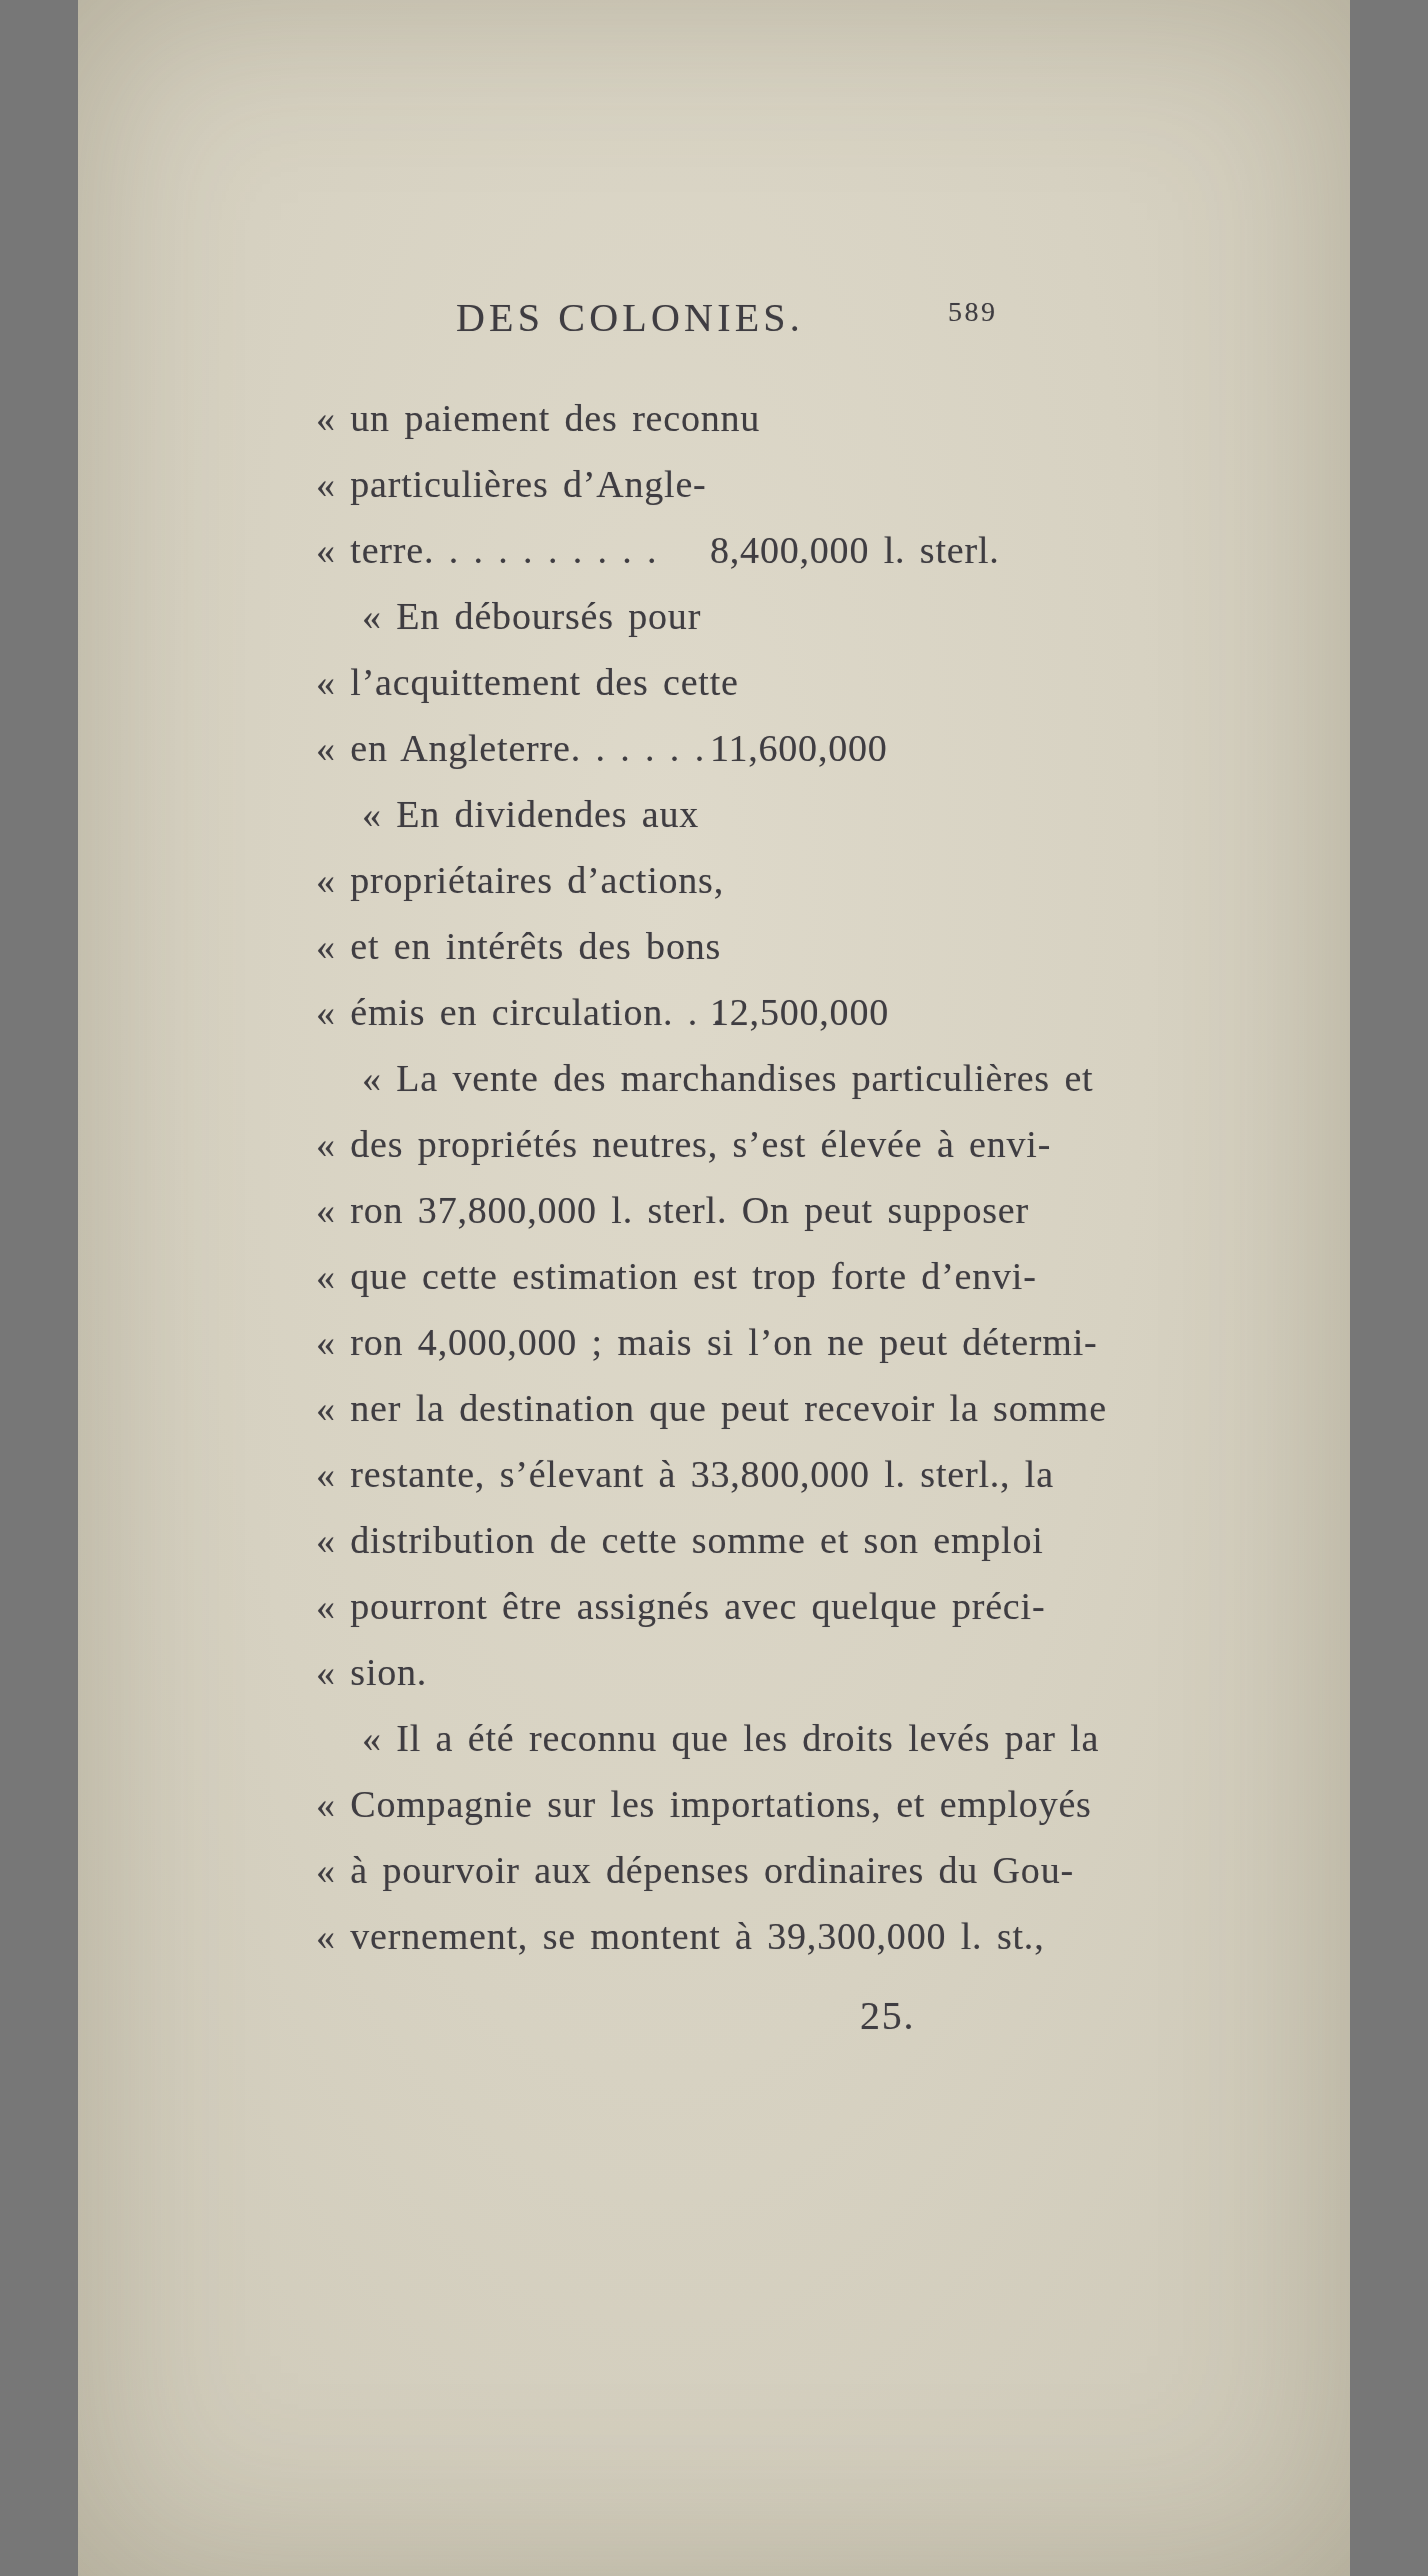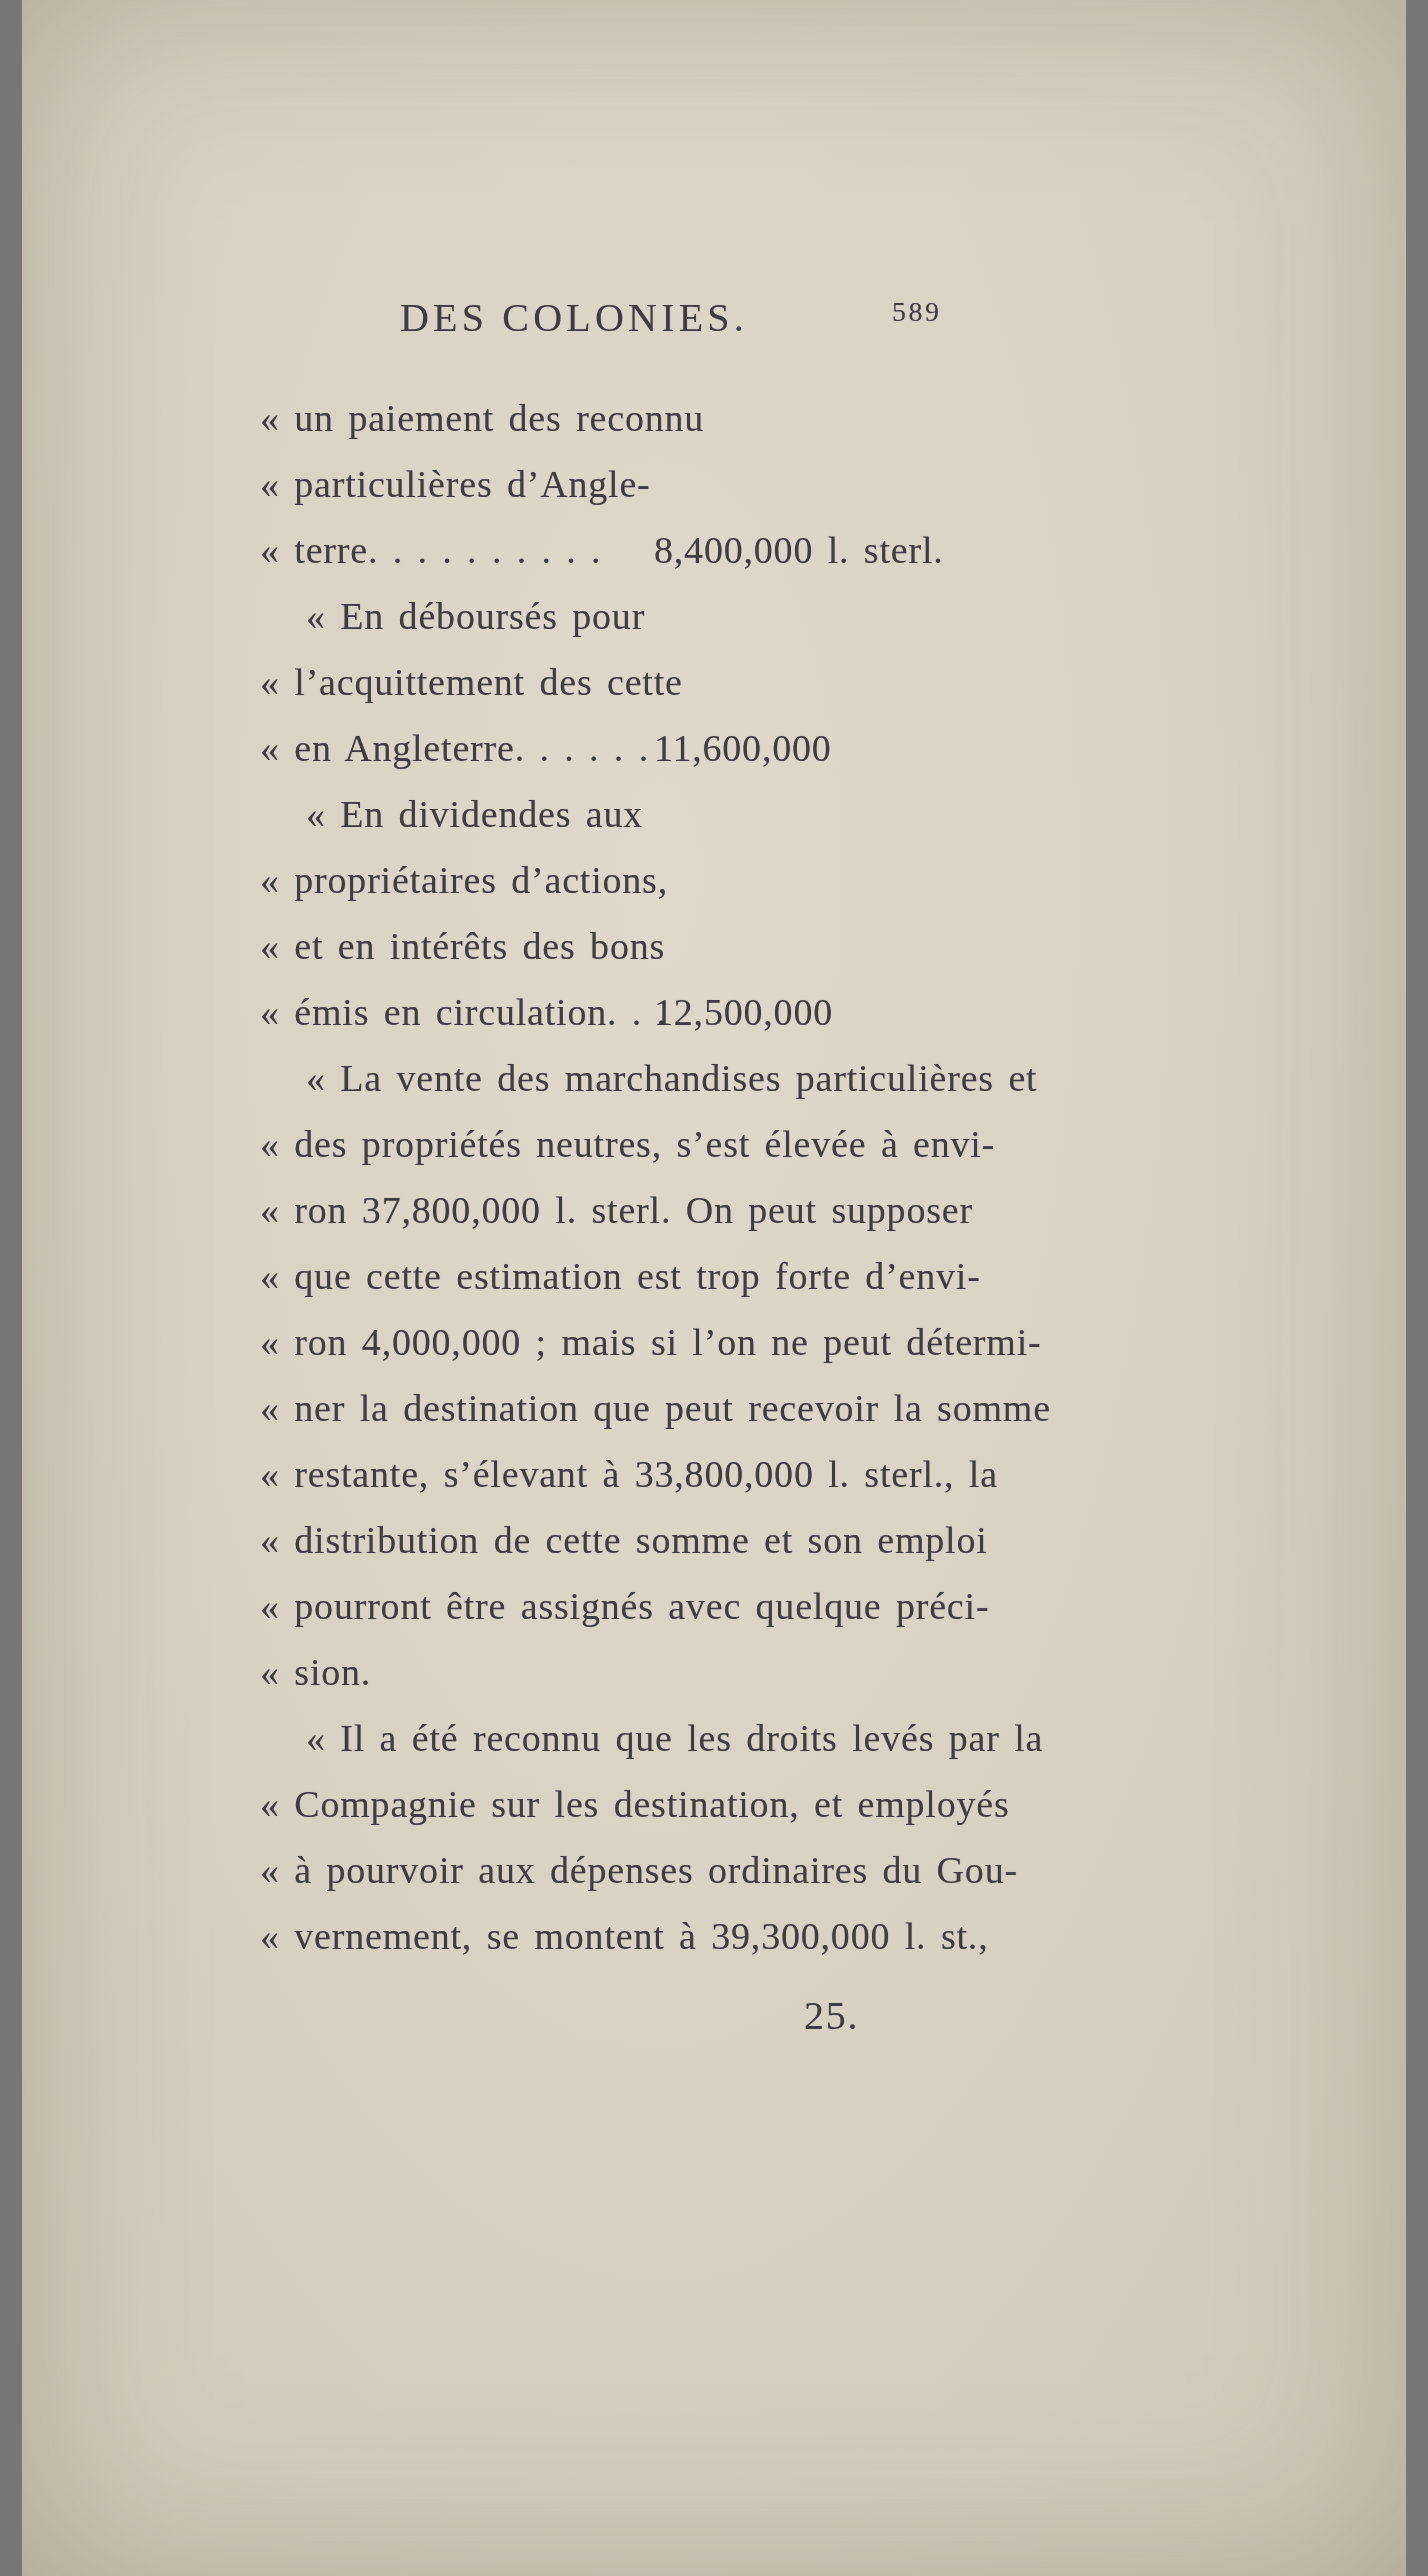--- a/index.html
+++ b/index.html
@@ -2,21 +2,21 @@
 <html style="font-size:13.3px"><head>
 <meta charset="utf-8">
 <style>
   html, body {
     margin: 0;
     padding: 0;
     background: #777;
   }
   .page {
     position: relative;
-    width: 1384px;
+    width: 1272px;
     height: 2576px;
     margin: 0 auto;
     background-color: #d8d3c2;
     background-image: radial-gradient(ellipse at 46% 34%, #ded9ca 0%, #d7d2c2 50%, #cdc8b7 100%);
     box-shadow: inset 0 0 184px rgba(95, 85, 60, 0.28);
     overflow: hidden;
     font-family: "Liberation Serif", "DejaVu Serif", serif;
     color: #3f3d42;
     text-shadow: 0 0 0.8px rgba(65, 60, 55, 0.35);
   }
@@ -184,21 +184,21 @@
     <span class="line-text">« sion.</span>
     
   </div>
 
   <div class="line indent">
     <span class="line-text">« Il a été reconnu que les droits levés par la</span>
     
   </div>
 
   <div class="line">
-    <span class="line-text">« Compagnie sur les destination, et employés</span>
+    <span class="line-text">« Compagnie sur les importations, et employés</span>
     
   </div>
 
   <div class="line">
     <span class="line-text">« à pourvoir aux dépenses ordinaires du Gou-</span>
     
   </div>
 
   <div class="line">
     <span class="line-text">« vernement, se montent à 39,300,000 l. st.,</span>

